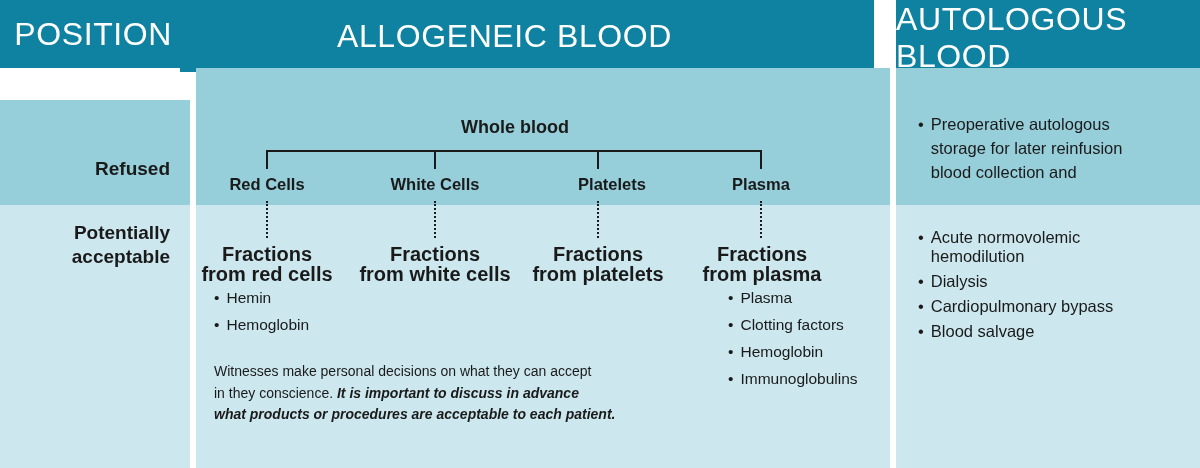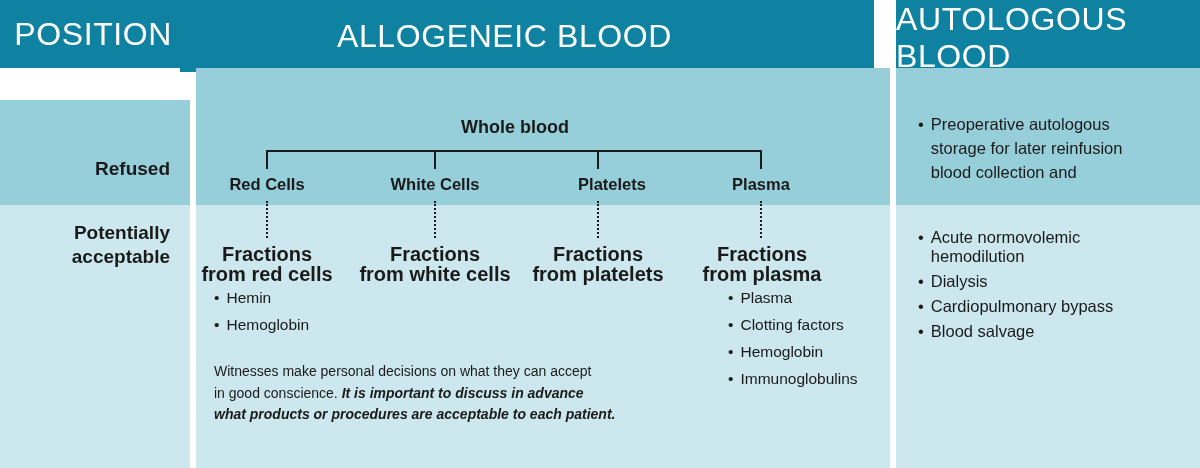--- a/index.html
+++ b/index.html
@@ -174,21 +174,21 @@
       <span class="blt">•</span>
       <span>Immunoglobulins</span>
     </div>
   </div>
 
   <div class="note" style="left:18px;top:341px;">
     <div class="nline">
       <span>Witnesses make personal decisions on what they can accept</span>
     </div>
     <div class="nline">
-      <span>in good conscience.</span>
+      <span>in they conscience.</span>
       <span class="emph">It is important to discuss in advance</span>
     </div>
     <div class="nline">
       <span class="emph">what products or procedures are acceptable to each patient.</span>
     </div>
   </div>
 
 </div>
 
 </body></html>

